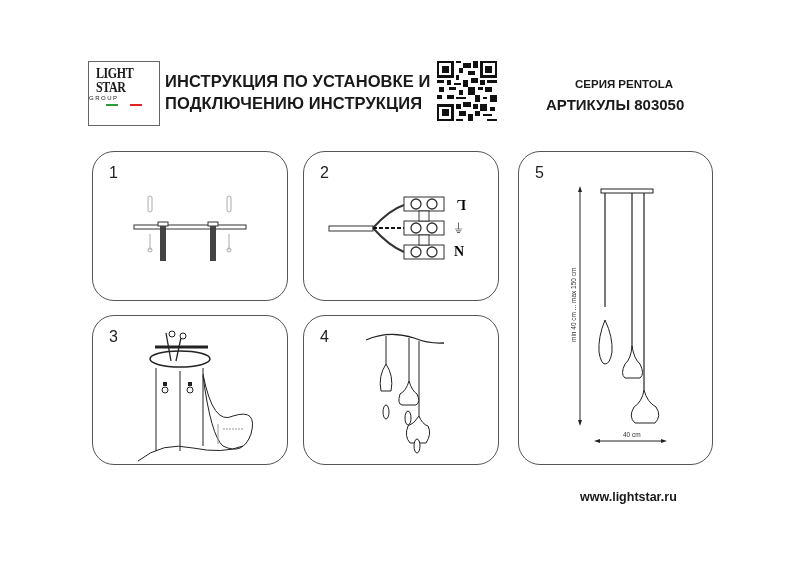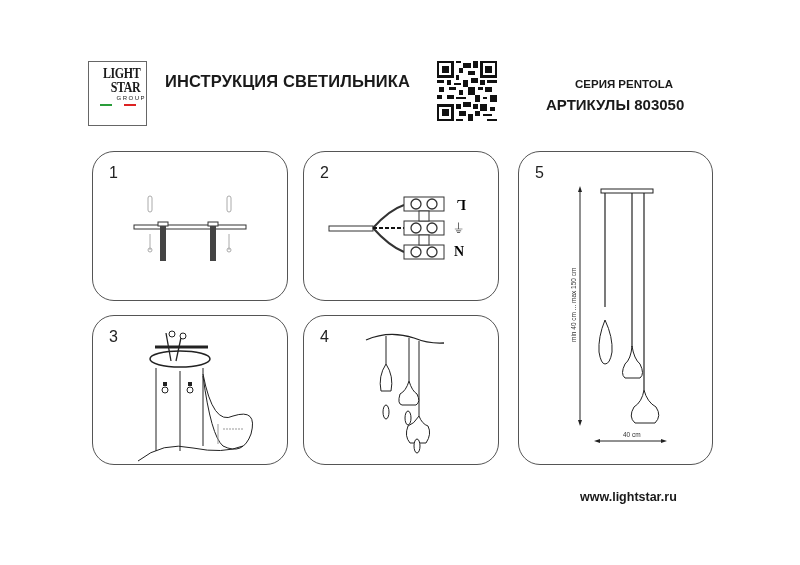--- a/index.html
+++ b/index.html
@@ -1,17 +1,17 @@
 <!DOCTYPE html>
 <html><head>
 <meta charset="utf-8">
 <style>
   html,body{margin:0;padding:0;background:#fff;}
   body{width:800px;height:565px;position:relative;overflow:hidden;font-family:"Liberation Sans",sans-serif;color:#1a1a1a;}
-  .logo{position:absolute;left:88px;top:61px;width:59px;height:65px;border:1.5px solid #666;box-sizing:border-box;text-align:right;font-family:"Liberation Serif",serif;}
+  .logo{position:absolute;left:88px;top:61px;width:72px;height:65px;border:1.5px solid #666;box-sizing:border-box;text-align:left;font-family:"Liberation Serif",serif;}
   .logo .l1{font-size:15px;font-weight:bold;line-height:14px;margin-top:4px;letter-spacing:-0.5px;transform:scaleX(0.8);}
   .logo .l2{font-size:15px;font-weight:bold;line-height:14px;letter-spacing:-0.5px;transform:scaleX(0.8);}
   .logo .l3{font-family:"Liberation Sans",sans-serif;font-size:6px;letter-spacing:1.5px;line-height:9px;}
   .logo .flag{width:36px;height:2px;margin:1px auto 0;background:linear-gradient(90deg,#2a9d3a 0 33%,#fff 33% 66%,#d22 66% 100%);}
   .title{position:absolute;left:165px;top:70px;font-weight:bold;font-size:16.5px;line-height:22px;letter-spacing:0.1px;}
   .qr{position:absolute;left:437px;top:61px;width:60px;height:60px;}
   .series{position:absolute;left:560px;top:78px;font-weight:bold;font-size:11.5px;margin-left:15px;}
   .article{position:absolute;left:546px;top:96px;font-weight:bold;font-size:15px;}
   .panel{position:absolute;border:1.3px solid #555;border-radius:22px;box-sizing:border-box;background:#fff;}
   .num{position:absolute;left:16px;top:12px;font-size:16px;color:#222;}
@@ -22,21 +22,22 @@
 <body>
 
 <div class="logo">
   <div class="l1">LIGHT</div>
   <div class="l2">STAR</div>
   <div class="l3">GROUP</div>
   <div class="flag"></div>
 </div>
 
 <div class="title">
-  <div>ИНСТРУКЦИЯ СВЕТИЛЬНИКА</div>
+  <div>ИНСТРУКЦИЯ ПО УСТАНОВКЕ И</div>
+  <div>ПОДКЛЮЧЕНИЮ ИНСТРУКЦИЯ</div>
 </div>
 
 <svg class="qr" viewBox="0 0 25 25" shape-rendering="crispEdges">
   <rect width="25" height="25" fill="#fff"></rect>
   <g fill="#111">
     <rect x="0" y="0" width="7" height="7"></rect>
       <rect x="1" y="1" width="5" height="5" fill="#fff"></rect>
       <rect x="2" y="2" width="3" height="3"></rect>
     <rect x="18" y="0" width="7" height="7"></rect>
       <rect x="19" y="1" width="5" height="5" fill="#fff"></rect>

